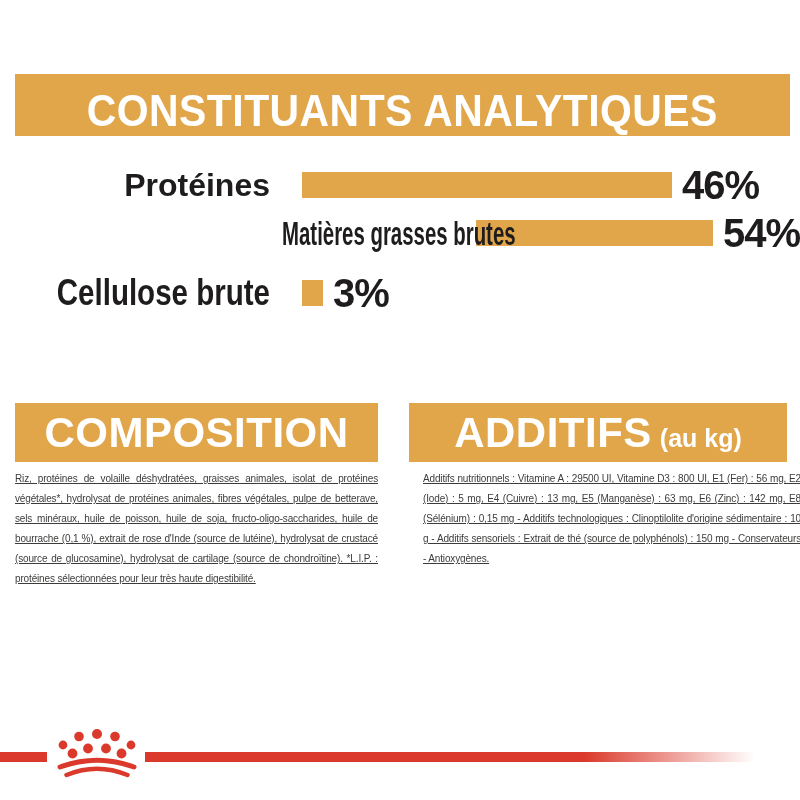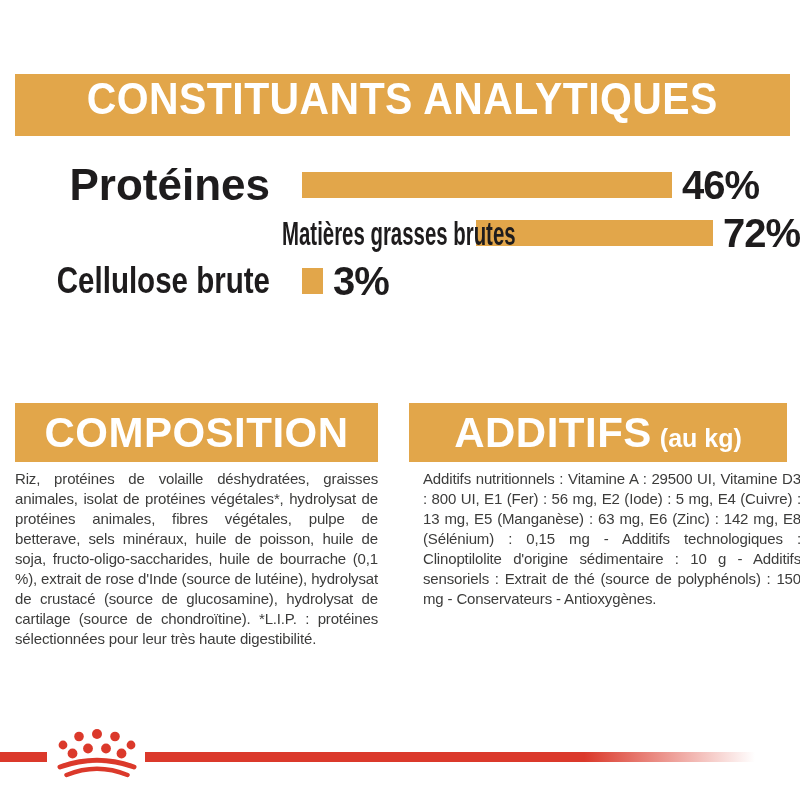--- a/index.html
+++ b/index.html
@@ -1,49 +1,49 @@
 <!DOCTYPE html>
 <html style="--gold: #E2A64A; --red: #DB392B; --ink: #1E1C1D; --body-ink: #3C3C3B;"><head>
 <meta charset="utf-8">
 <style>
   html,body{margin:0;padding:0;}
   body{width:800px;height:800px;background:#ffffff;font-family:"Liberation Sans",sans-serif;overflow:hidden;}
   .stage{position:relative;width:800px;height:800px;background:#fff;}
 
   
   .main-header{position:absolute;left:15px;top:74px;width:775px;height:62px;background:var(--gold);
-    display:flex;align-items:flex-start;justify-content:center;}
+    display:flex;align-items:flex-end;justify-content:center;}
   .main-header .hdr-text{color:#fff;font-size:44px;font-weight:bold;white-space:nowrap;
     transform:scaleX(0.93);letter-spacing:0.5px;}
 
   
   .chart{position:absolute;left:0;top:0;width:800px;height:320px;}
   .chart-row{position:absolute;left:0;width:100%;display:flex;align-items:center;}
   .chart-row:nth-child(1){top:161px;height:48px;}
   .chart-row:nth-child(2){top:209px;height:48px;justify-content:flex-end;}
-  .chart-row:nth-child(3){top:256px;height:50px;align-items:center;}
+  .chart-row:nth-child(3){top:268px;height:50px;align-items:center;}
   .row-label{flex:none;width:270px;text-align:right;font-weight:bold;color:var(--ink);line-height:1;white-space:nowrap;}
-  .chart-row:nth-child(1) .row-label{font-size:44px;}
+  .chart-row:nth-child(1) .row-label{font-size:32px;}
   .chart-row:nth-child(2) .row-label{font-size:34px;transform:scaleX(0.60);transform-origin:right center;}
   .chart-row:nth-child(3) .row-label{font-size:36px;transform:scaleX(0.82);transform-origin:right center;}
   .row-bar{flex:none;height:26px;margin-left:32px;background:var(--gold);}
   .row-pct{flex:none;margin-left:10px;font-size:40px;font-weight:bold;color:var(--ink);letter-spacing:-1px;line-height:1;}
 
   
   .section-header{position:absolute;top:403px;height:59px;background:var(--gold);
     display:flex;align-items:center;justify-content:center;}
   .section-header.left{left:15px;width:363px;}
   .section-header.right{left:409px;width:378px;justify-content:center;}
   .sec-title-wrap{white-space:nowrap;color:#fff;font-weight:bold;}
   .sec-title{font-size:42px;letter-spacing:0.5px;}
   .sec-suffix{font-size:25px;margin-left:8px;}
 
   
-  .section-body{position:absolute;top:469px;font-size:15px;line-height:20px;color:var(--body-ink);
-    text-align:justify;letter-spacing:-0.15px;}
+  .section-body{position:absolute;top:469px;font-size:10px;line-height:20px;color:var(--body-ink);
+    text-align:justify;letter-spacing:-0.15px;text-decoration:underline;}
   .section-body.left{left:15px;width:363px;}
   .section-body.right{left:423px;width:378px;}
 
   
   .footer-line-left{position:absolute;left:0;top:752px;width:47px;height:10px;background:var(--red);}
   .footer-line-right{position:absolute;left:145px;top:752px;width:610px;height:10px;
     background:linear-gradient(to right,var(--red) 0%,var(--red) 72%,rgba(219,57,43,0) 100%);}
   .crown-logo{position:absolute;left:55px;top:728px;width:84px;height:50px;color:var(--red);}
   .crown-logo svg{display:block;width:100%;height:100%;}
 </style>
@@ -58,21 +58,21 @@
 
   <div class="chart">
       <div class="chart-row">
         <div class="row-label">Protéines</div>
         <div class="row-bar" style="width: 370px;"></div>
         <div class="row-pct">46%</div>
       </div>
       <div class="chart-row">
         <div class="row-label">Matières grasses brutes</div>
         <div class="row-bar" style="width: 237px;"></div>
-        <div class="row-pct">72%</div>
+        <div class="row-pct">54%</div>
       </div>
       <div class="chart-row">
         <div class="row-label">Cellulose brute</div>
         <div class="row-bar" style="width: 21px;"></div>
         <div class="row-pct">3%</div>
       </div>
     </div>
 
   <div class="section-header left">
     <span class="sec-title-wrap"><span class="sec-title">COMPOSITION</span></span>

